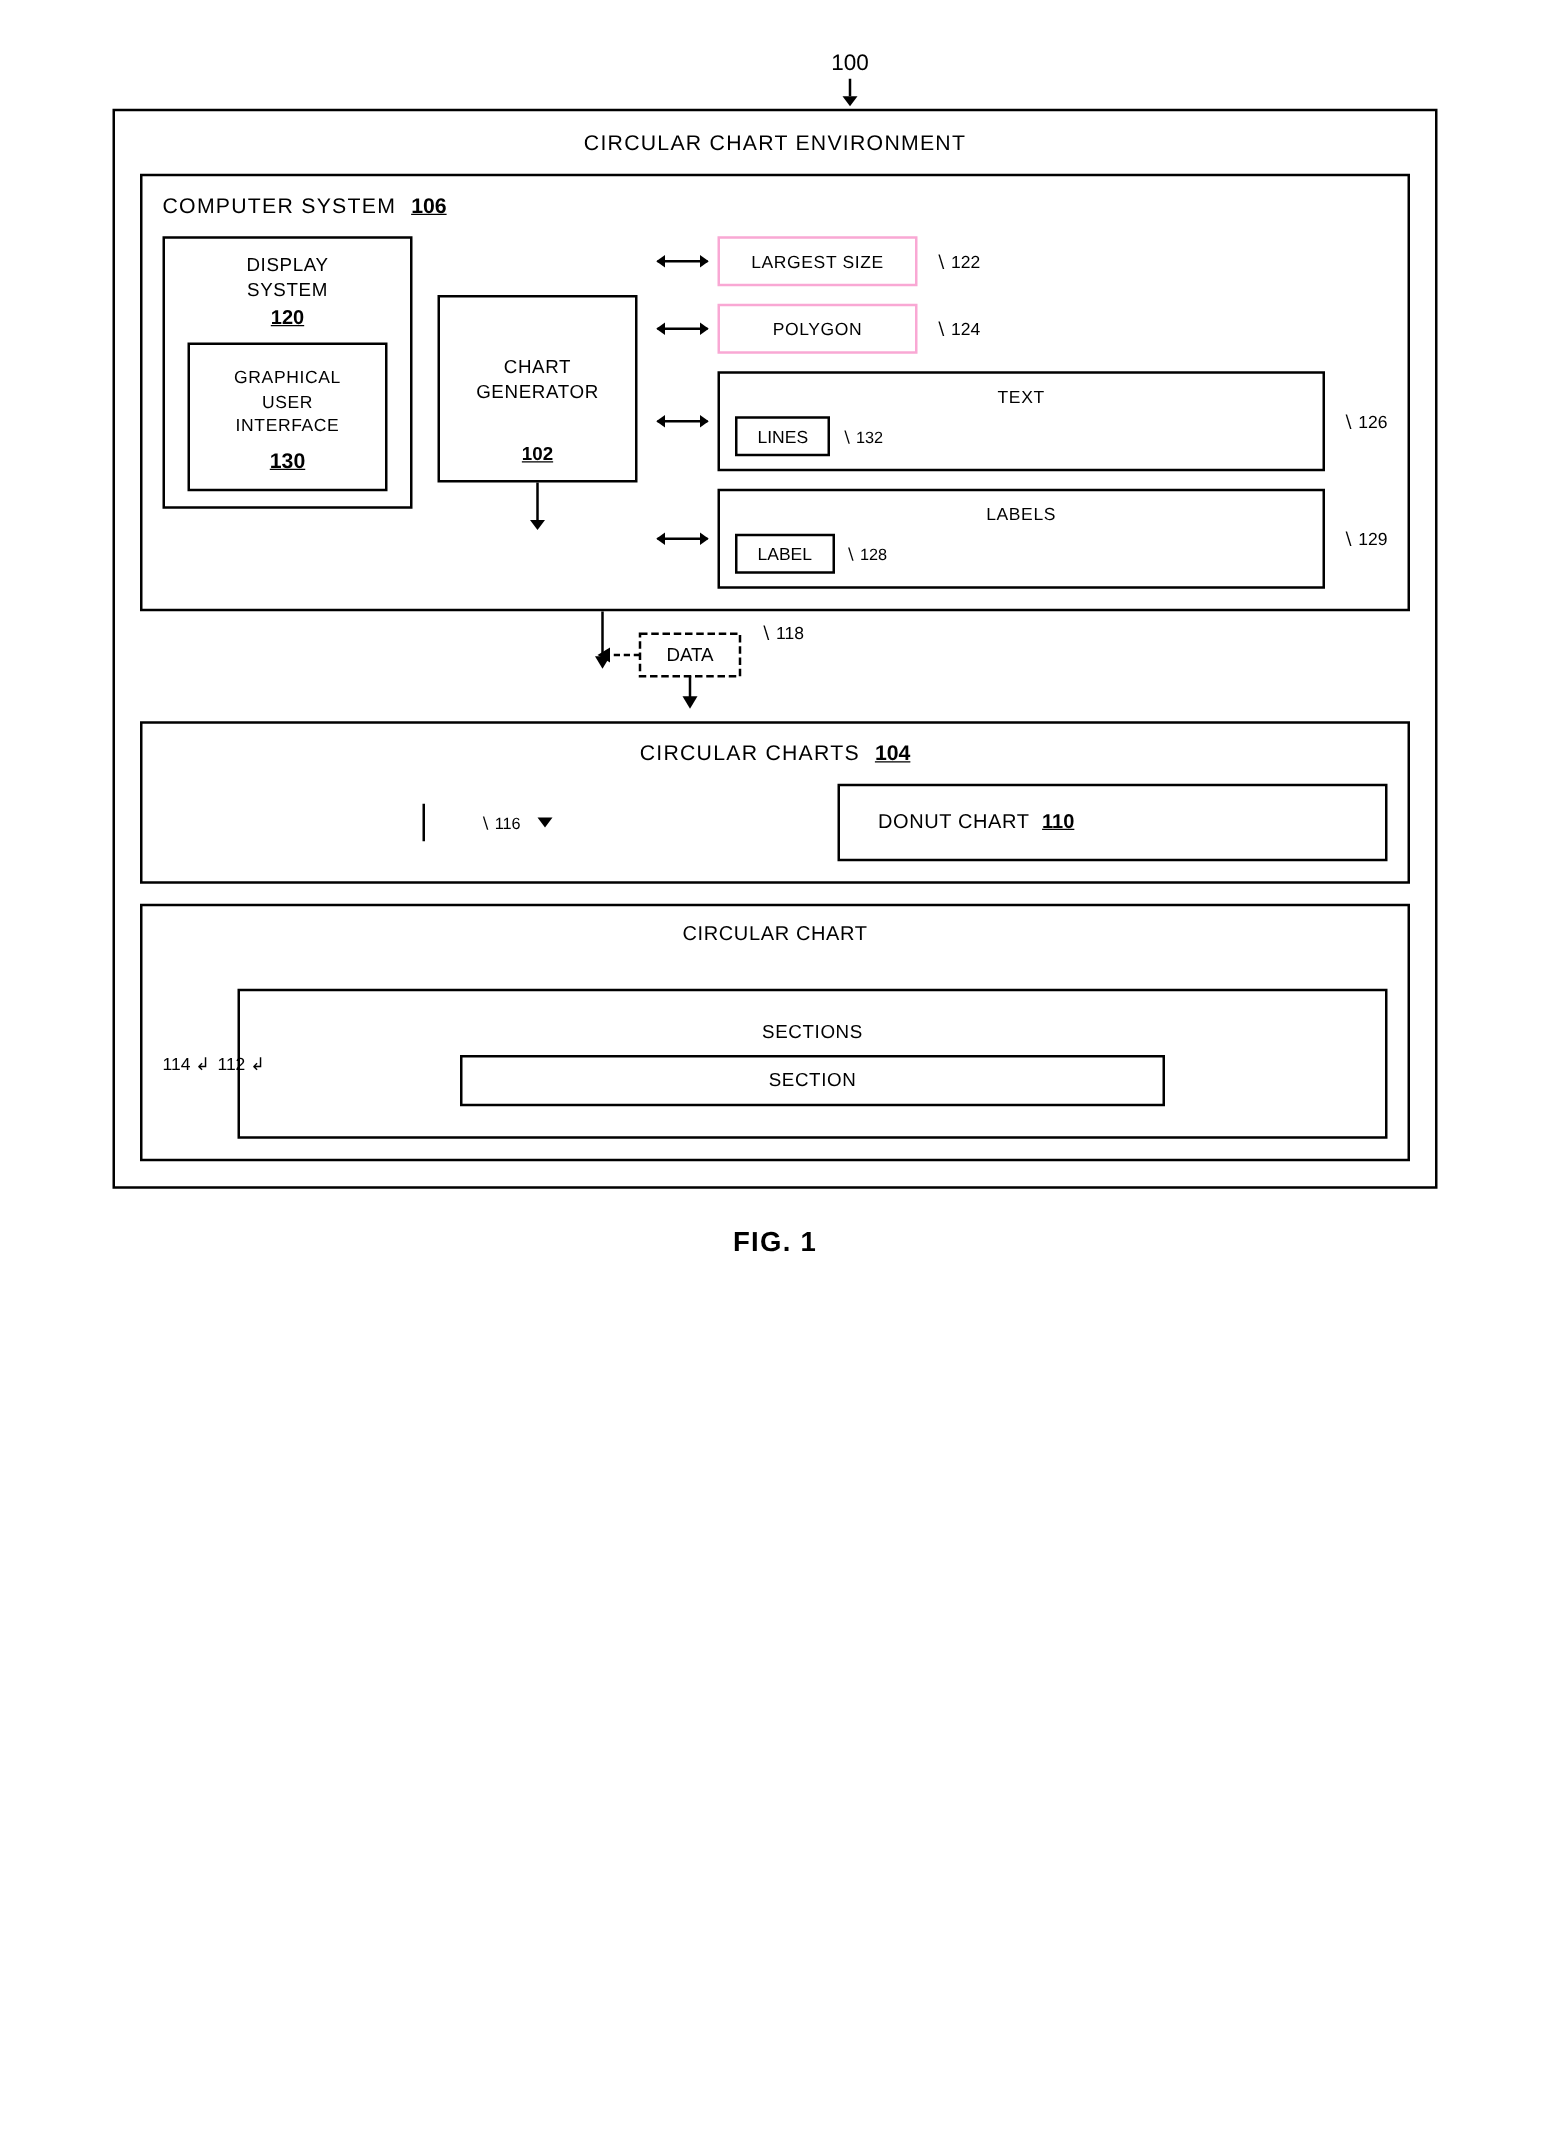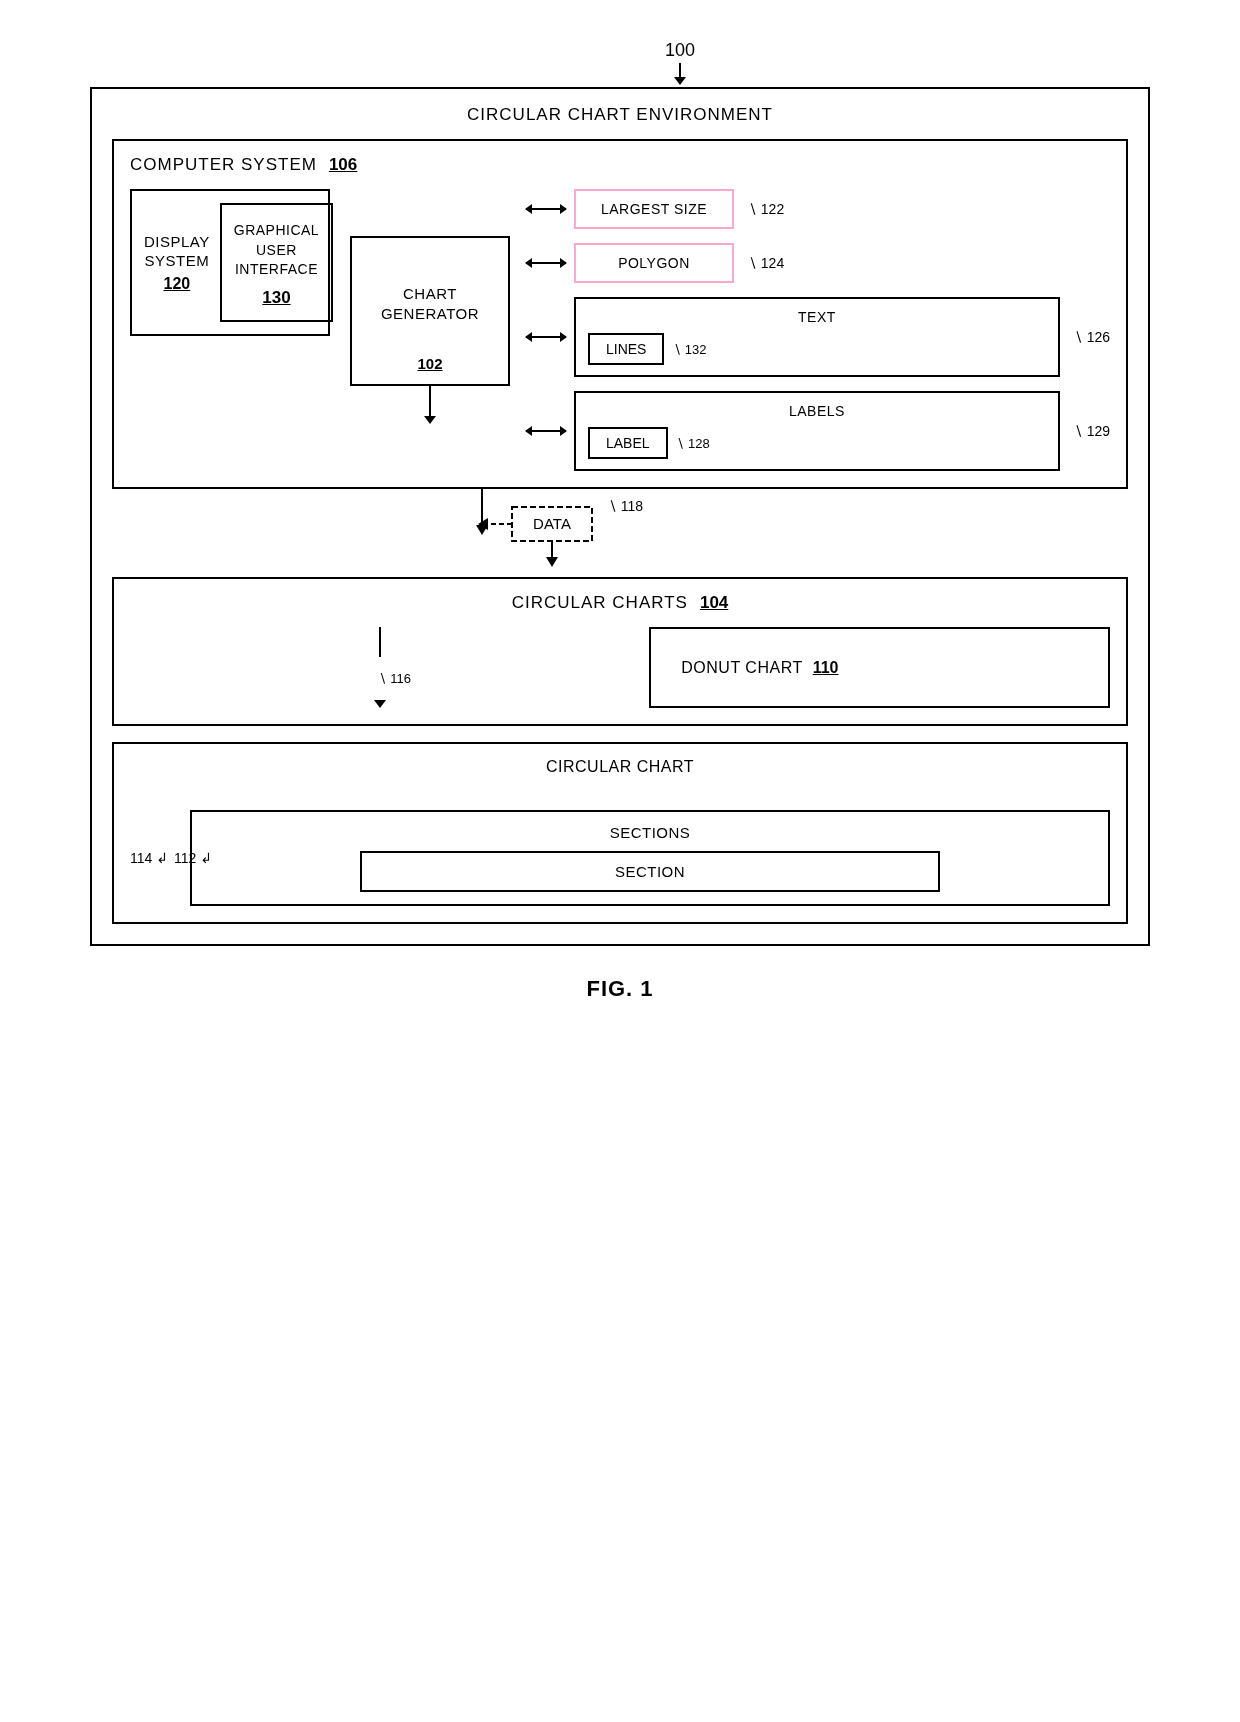--- a/index.html
+++ b/index.html
@@ -63,21 +63,21 @@
       font-weight: bold;
     }
 
     
     .display-system-box {
       border: 2px solid #000;
       padding: 12px;
       width: 200px;
       flex-shrink: 0;
       display: flex;
-      flex-direction: row;
+      flex-direction: column;
       align-items: center;
       gap: 10px;
     }
 
     .ds-title {
       font-size: 15px;
       text-align: center;
       line-height: 1.3;
       letter-spacing: 0.5px;
     }
@@ -390,21 +390,21 @@
       <div class="cc-title-row">
         <span class="box-title" style="margin-bottom:0;">CIRCULAR CHARTS</span>
         <span class="ref-num">104</span>
       </div>
 
       <div class="cc-inner">
 
 
         <div style="flex:0.5;"></div>
 
-        <div style="display:flex; flex-direction:column; align-items:center; justify-content:center;gap:14px;">
+        <div style="display:flex; flex-direction:row; align-items:center; justify-content:center;gap:14px;">
           <div style="width:2px; height:30px; background:#000;"></div>
           <div style="font-size:13px; margin-left:30px; white-space:nowrap;">∖ 116</div>
           <div style="width:0;height:0;border-left:6px solid transparent;border-right:6px solid transparent;border-top:8px solid #000;"></div>
         </div>
 
         <div style="flex:0.5;"></div>
 
         <div class="donut-box">
           <div style="font-size:16px; letter-spacing:0.5px;">DONUT CHART</div>
           <div class="ref-num" style="font-size:16px;">110</div>
@@ -415,21 +415,21 @@
     <div class="circular-chart-sections-box" style="margin-top:16px; position:relative;">
       <div class="ccs-title">CIRCULAR CHART</div>
 
       <div style="position:relative; padding-left:60px;">
 
         <div style="position:absolute; left:0; top:50%; transform:translateY(-50%); display:flex; flex-direction:row; gap:6px; align-items:flex-end;">
           <span style="font-size:14px;">114 ↲</span>
           <span style="font-size:14px;">112 ↲</span>
         </div>
 
-        <div class="sections-box" style="text-align:center; padding:12px;margin-top:34px;">
+        <div class="sections-box" style="text-align:center; padding:24px;margin-top:34px;">
           <div style="font-size:15px; letter-spacing:0.5px; margin-bottom:10px;">SECTIONS</div>
           <div class="section-box">SECTION</div>
         </div>
       </div>
     </div>
 
   </div>
 
   <div class="fig-caption">FIG. 1</div>
 

